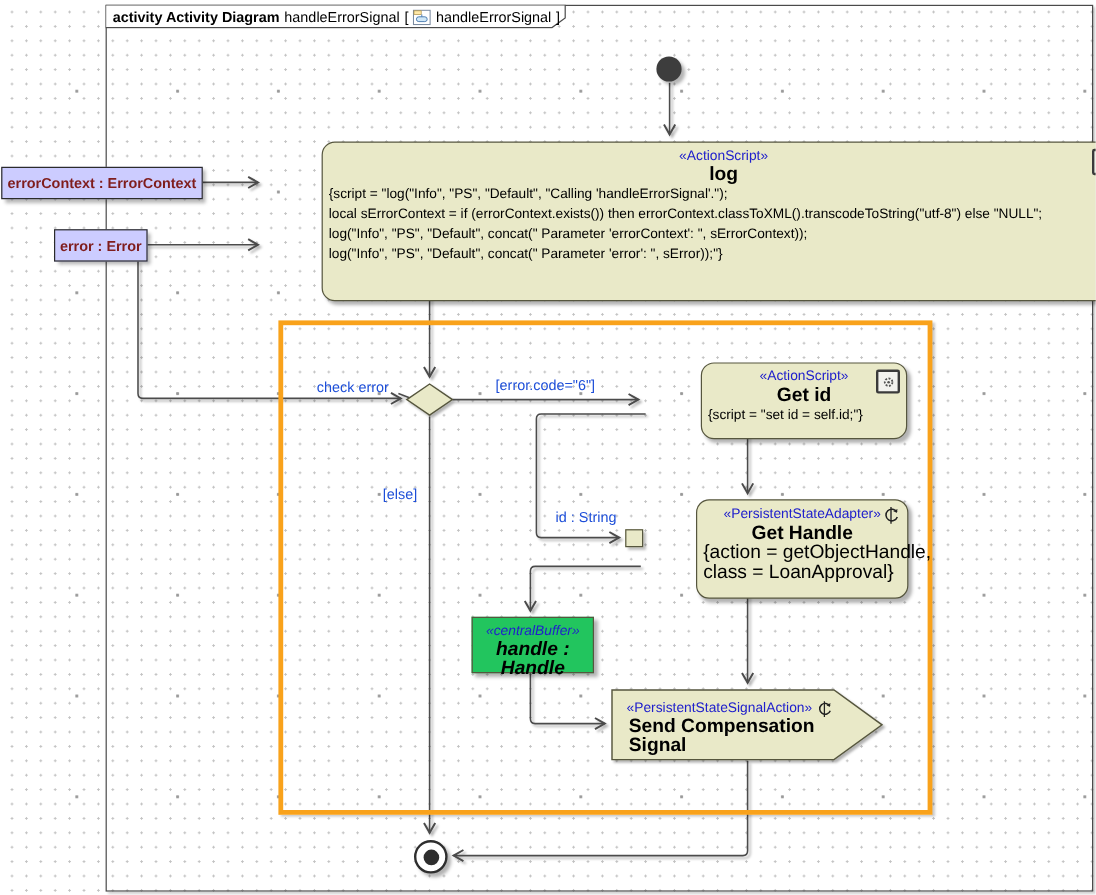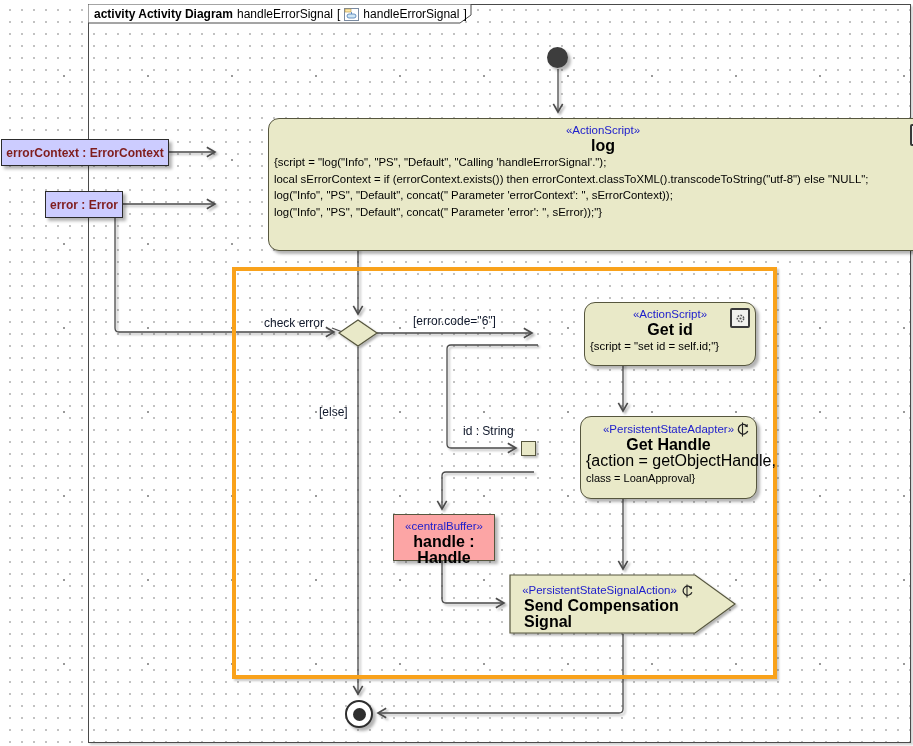--- a/index.html
+++ b/index.html
@@ -44,29 +44,30 @@
   }
   .mini-icon{position:absolute;top:5px;width:15px;height:15px;}
   
   .objnode{
     background:#CCCCFF;border:1px solid #2b2b2b;
     box-shadow:3px 3px 3px rgba(0,0,0,0.30);
     font-weight:bold;font-size:12px;color:#7f1d1d;
     display:flex;align-items:center;justify-content:center;white-space:nowrap;
   }
   .buffer{
-    background:#fca5a5;border:1px solid #56563E;
+    background:#22c55e;border:1px solid #56563E;
     box-shadow:3px 3px 3px rgba(0,0,0,0.30);
     padding-top:4px;
+    font-style:italic;
   }
   .pin{
     background:#E9E9C8;border:1px solid #56563E;width:13px;height:13px;
     box-shadow:2px 2px 2px rgba(0,0,0,0.25);
   }
-  .edge-label{font-size:12px;color:#0f172a;white-space:nowrap;}
+  .edge-label{font-size:12px;color:#1d4ed8;white-space:nowrap;}
   .region{
     left:232px;top:267px;width:537px;height:404px;
     border:4px solid #F9A21B;
     box-shadow:2px 2px 2px rgba(0,0,0,0.22);
   }
   .initial{
     left:547px;top:47px;width:21px;height:21px;border-radius:50%;
     background:#3d3d3d;box-shadow:3px 3px 3px rgba(0,0,0,0.30);
   }
   .final{
@@ -176,21 +177,21 @@
       <circle cx="8" cy="8" r="4.6" fill="none" stroke="#555" stroke-width="2.2" stroke-dasharray="2.4 1.8"></circle>
       <circle cx="8" cy="8" r="1.6" fill="#555"></circle>
     </svg>
   </div>
 </div>
 
 <div class="abs action" style="left:534px;top:416px;width:175px;height:76px;padding-top:5px;">
   <div class="stereo">«PersistentStateAdapter»</div>
   <div class="node-name">Get Handle</div>
   <div class="script" style="font-size:16px;">{action = getObjectHandle,</div>
-  <div class="script" style="font-size:11px;">class = LoanApproval}</div>
+  <div class="script" style="font-size:16px;">class = LoanApproval}</div>
   <svg class="mini-icon" style="right:6px;" viewBox="0 0 16 16">
     <path d="M13.2,5 A5.2,5.2 0 1 0 13.6,9.5" fill="none" stroke="#222" stroke-width="1.4"></path>
     <path d="M13.8,2.2 L13.2,5.6 L10,4.4 Z" fill="#222"></path>
     <line x1="8" y1="0.5" x2="8" y2="15.5" stroke="#222" stroke-width="1.2"></line>
   </svg>
 </div>
 <div class="abs pin" style="left:521px;top:441px;"></div>
 
 <div class="abs buffer" style="left:393px;top:514px;width:100px;height:41px;">
   <div class="stereo">«centralBuffer»</div>

